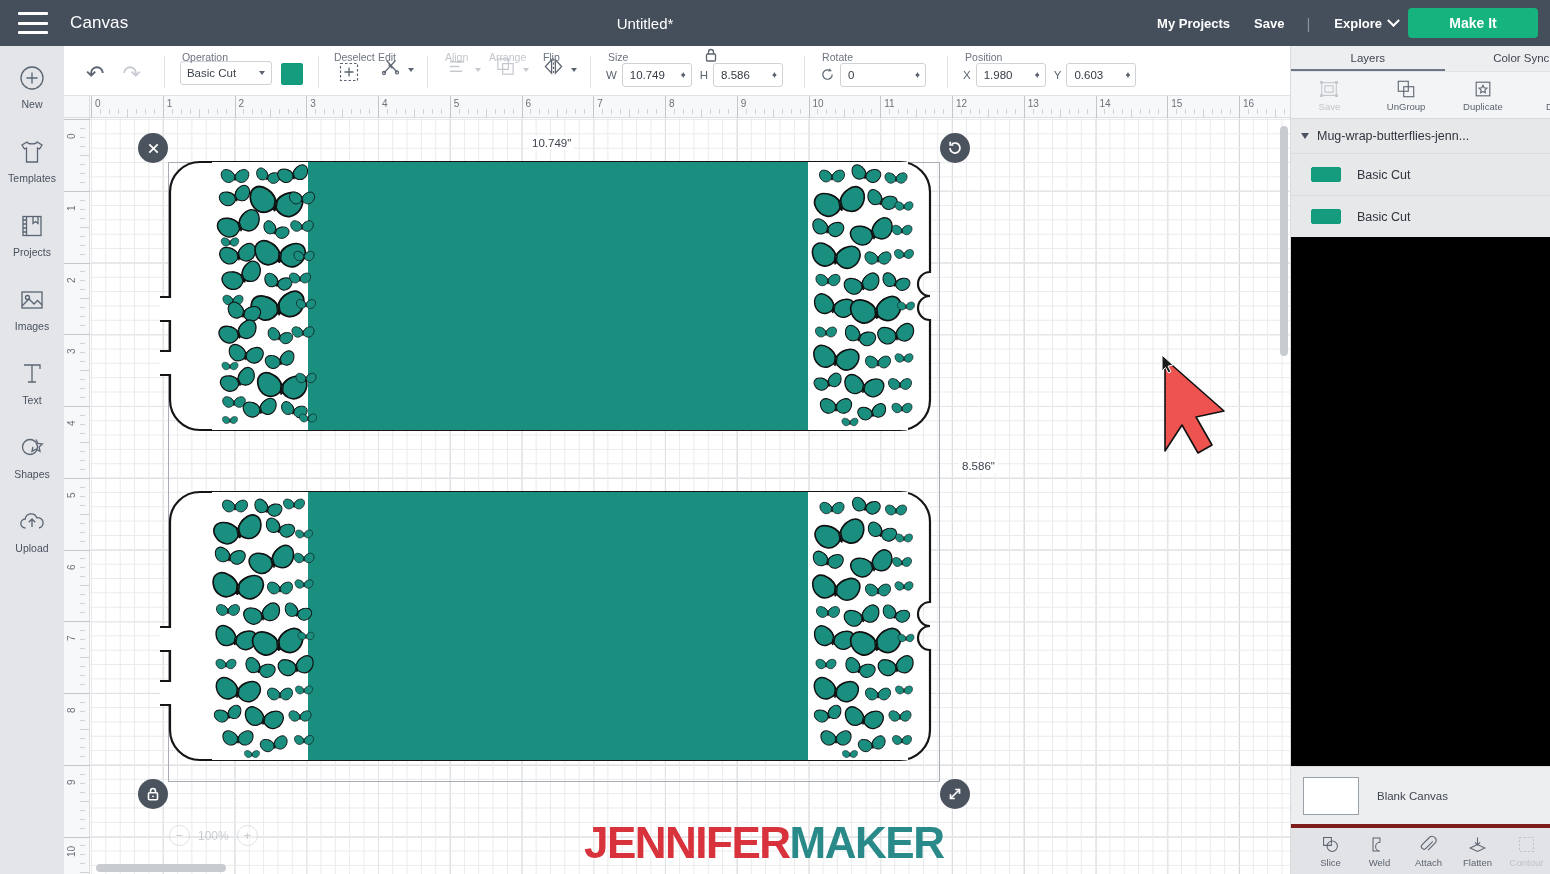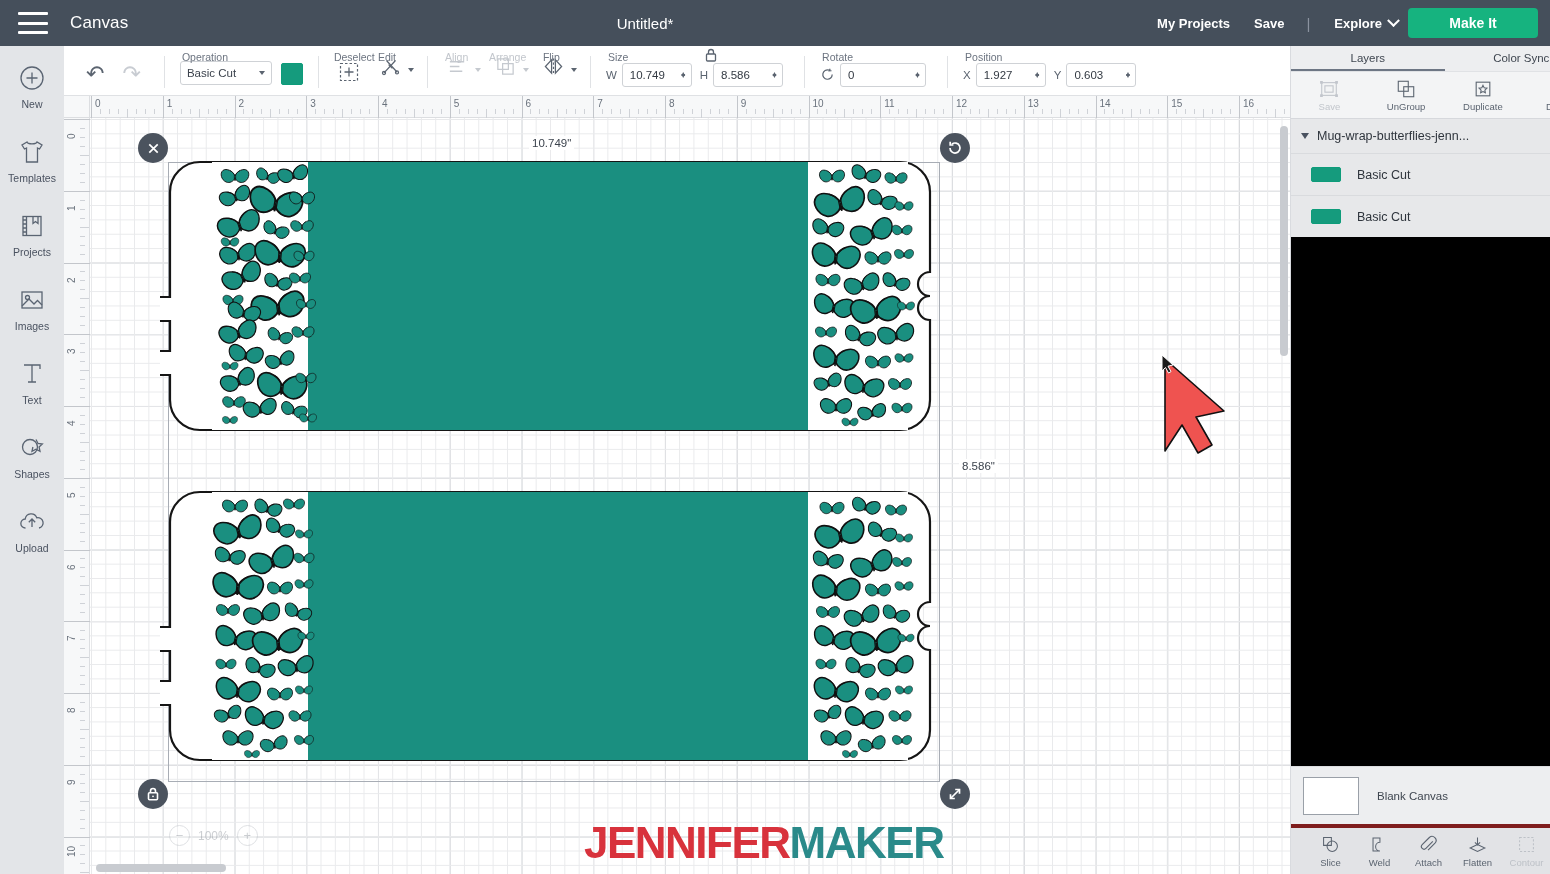--- a/index.html
+++ b/index.html
@@ -380,21 +380,21 @@
         </div>
       </div>
     </div>
     <div class="tdiv"></div>
 
     <div class="tgroup" style="padding:0 4px 8px 6px;">
       <div class="glabel" style="left:8px;">Position</div>
       <div class="fld">
         <span class="fld-lbl">X</span>
         <div class="numbox">
-          <span>1.927</span>
+          <span>1.980</span>
           <span class="spin">
               <i>▲</i>
               <i>▼</i>
             </span>
         </div>
       </div>
       <div class="fld">
         <span class="fld-lbl">Y</span>
         <div class="numbox">
           <span>0.603</span>

